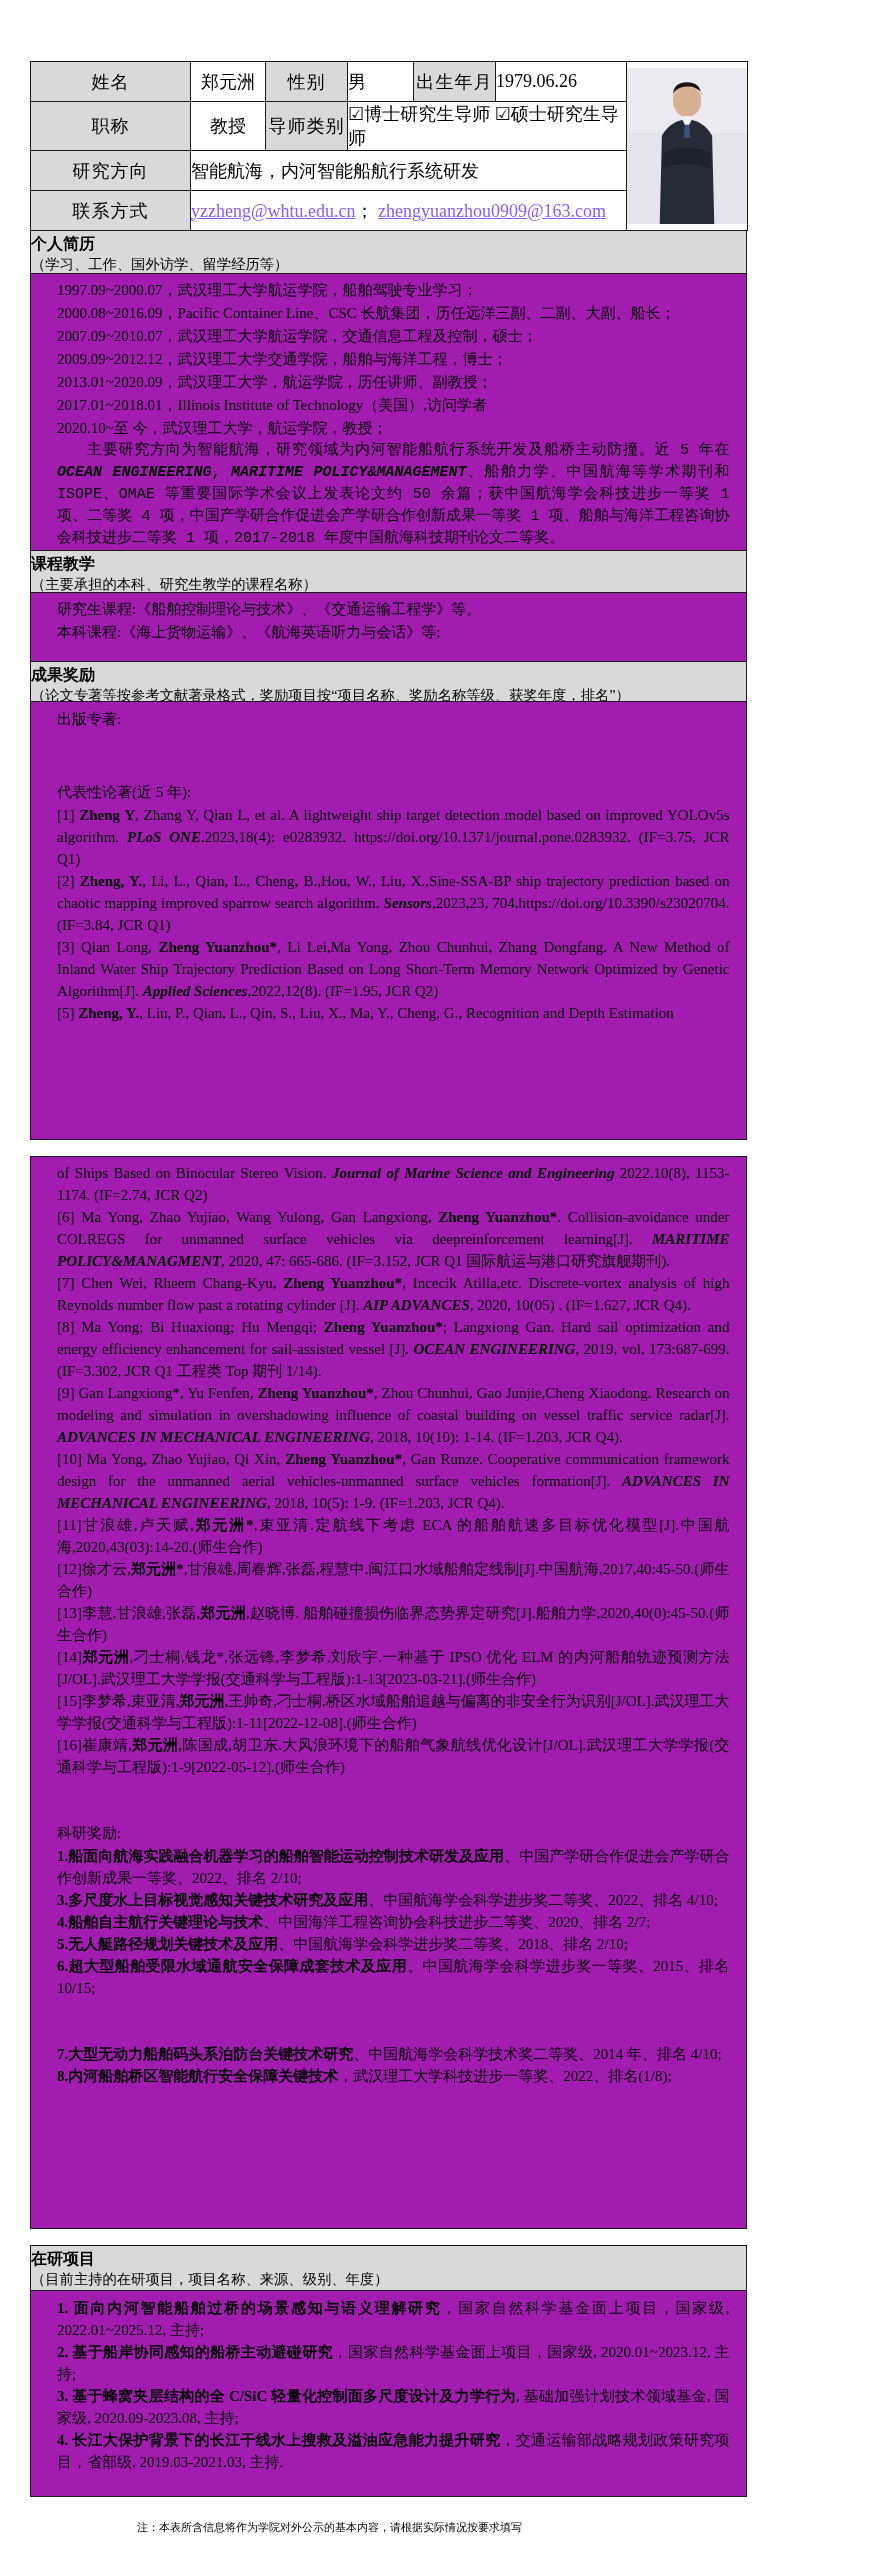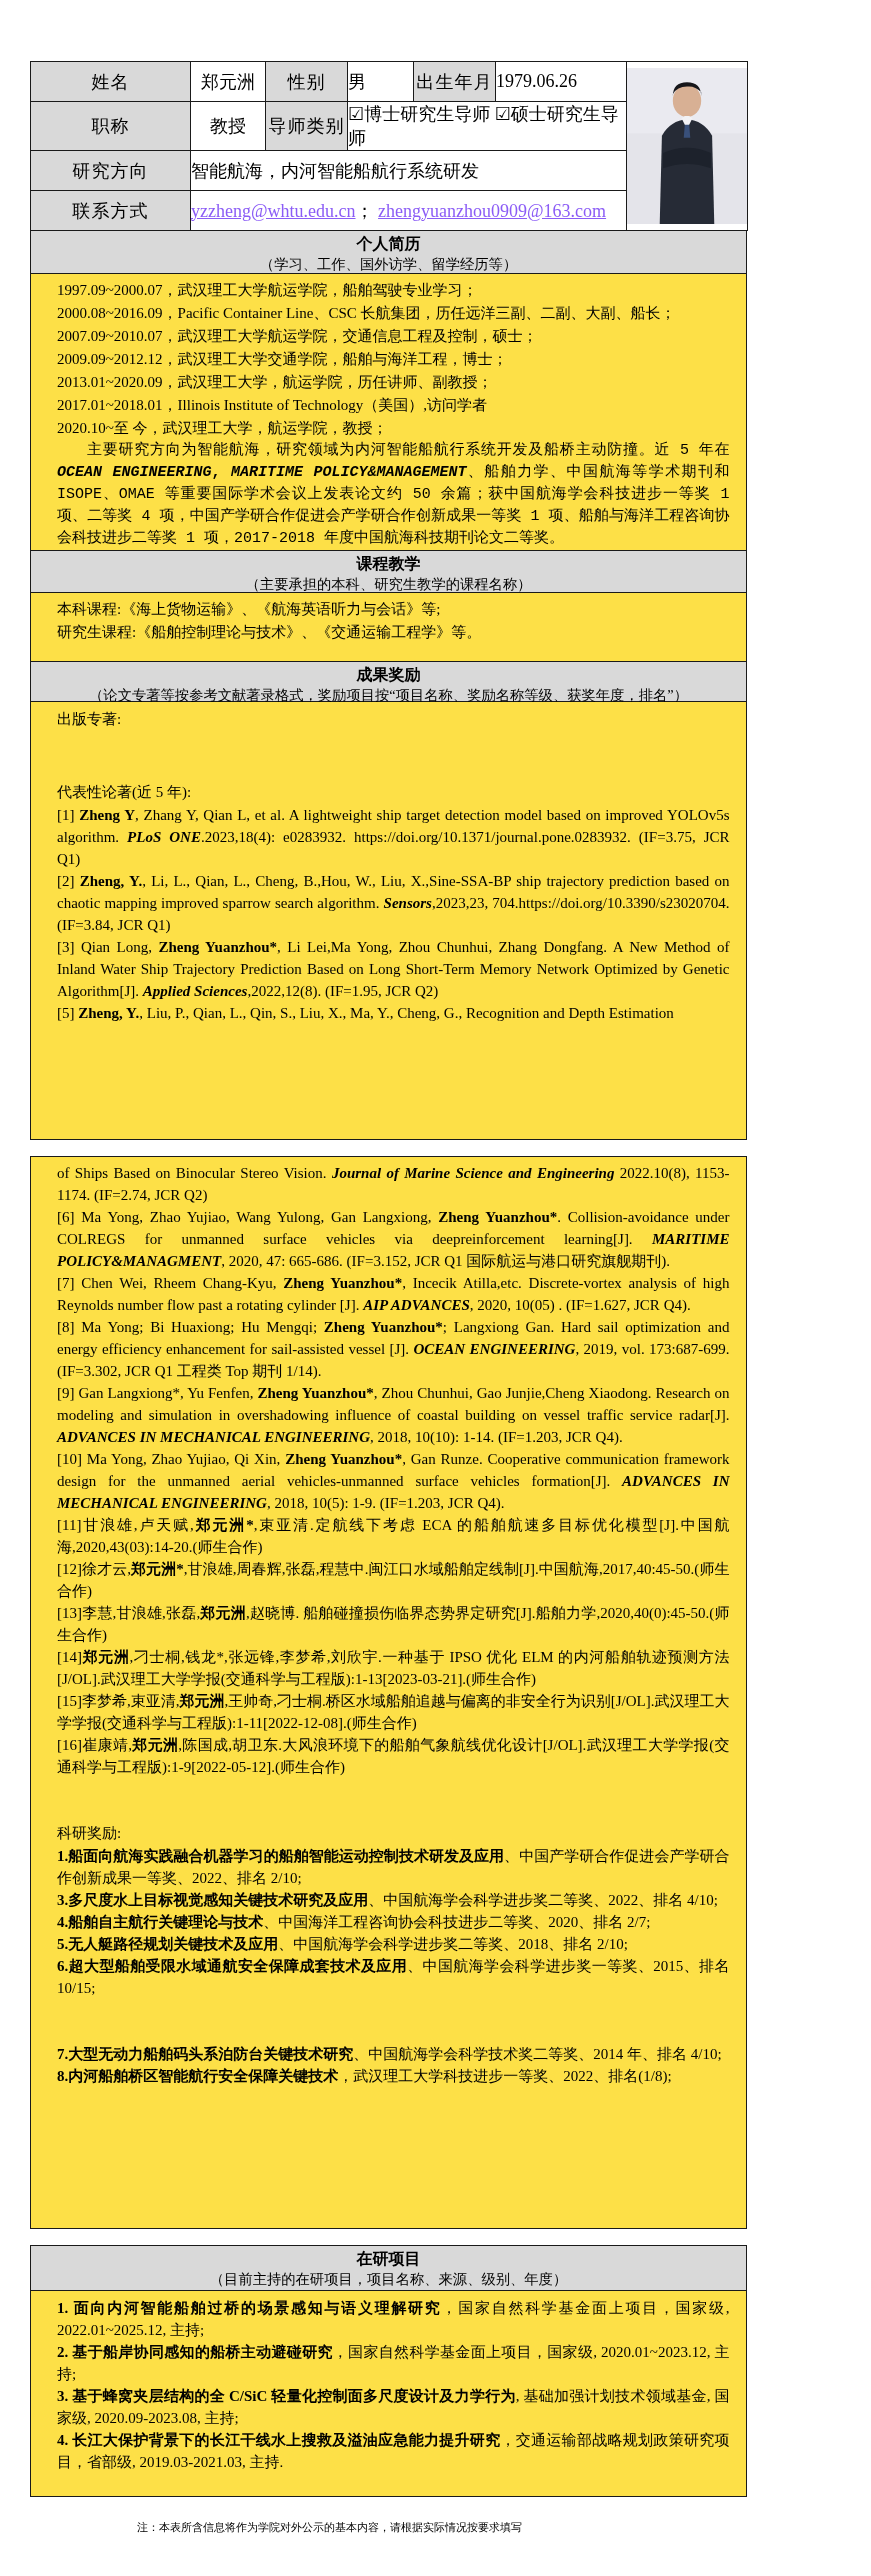--- a/index.html
+++ b/index.html
@@ -15,26 +15,26 @@
   td.lbl{background:#d9d9d9;text-align:center;letter-spacing:1.1px;}
   td.val{background:#fff;padding-left:7.7px;}
   td.val.center{text-align:center;padding-left:0;}
   .r1{height:40px}.r2{height:37px}.r3{height:40px}.r4{height:40px}
   a.mail{color:#8b5cf6;}
   .photo-cell{background:#fff;padding:0!important;}
   .photo{width:100%;height:100%;display:block;background:#e4e4ea;}
   
   .bar{
     background:#d9d9d9;border:1.1px solid #1a1a1a;margin-top:-1.1px;
-    text-align:center;box-sizing:border-box;overflow:hidden;
+    text-align:left;box-sizing:border-box;overflow:hidden;
   }
   .bar .t{font-weight:bold;font-size:16px;line-height:24px;padding-top:1.1px;}
   .bar .s{font-size:14.3px;line-height:16.5px;}
   .box{
-    background:#fde047;border:1.1px solid #1a1a1a;margin-top:-1.1px;box-sizing:border-box;
+    background:#a21caf;border:1.1px solid #1a1a1a;margin-top:-1.1px;box-sizing:border-box;
     padding:5.5px 16.5px 0 26px;overflow:hidden;font-size:15px;
   }
   .ln{line-height:23px;white-space:normal;}
   .para{line-height:22px;text-align:justify;}
   .indent{ text-indent:30px;font-family:Liberation Mono, monospace;} .sp45{height:25px;} .sp80{height:44px;}
   .pgap30{height:16.5px;} .pgap32{height:17.6px;}
   .h-resume{height:44px}.c-resume{height:278px}
   .h-teach{height:43px}.c-teach{height:70px}
   .h-ach{height:42px}.c-ach1{height:439px}.c-ach2{height:1073px}
   .h-proj{height:46px}.c-proj{height:207px}
@@ -112,22 +112,22 @@
       </div>
     <div class="para indent">主要研究方向为智能航海，研究领域为内河智能船航行系统开发及船桥主动防撞。近 5 年在 <b><i>OCEAN ENGINEERING</i>, <i>MARITIME POLICY&amp;MANAGEMENT</i></b>、船舶力学、中国航海等学术期刊和 ISOPE、OMAE 等重要国际学术会议上发表论文约 50 余篇；获中国航海学会科技进步一等奖 1 项、二等奖 4 项，中国产学研合作促进会产学研合作创新成果一等奖 1 项、船舶与海洋工程咨询协会科技进步二等奖 1 项，2017-2018 年度中国航海科技期刊论文二等奖。</div>
   </div>
 
   <div class="bar h-teach">
     <div class="t">课程教学</div>
     <div class="s">（主要承担的本科、研究生教学的课程名称）</div>
   </div>
   <div class="box c-teach">
     <div>
+        <div class="ln">研究生课程:《船舶控制理论与技术》、《交通运输工程学》等。</div>
         <div class="ln">本科课程:《海上货物运输》、《航海英语听力与会话》等;</div>
-        <div class="ln">研究生课程:《船舶控制理论与技术》、《交通运输工程学》等。</div>
       </div>
   </div>
 
   <div class="bar h-ach">
     <div class="t">成果奖励</div>
     <div class="s">（论文专著等按参考文献著录格式，奖励项目按“项目名称、奖励名称等级、获奖年度，排名”）</div>
   </div>
   <div class="box c-ach1">
     <div class="ln">出版专著:</div>
     <div class="sp45"></div>

